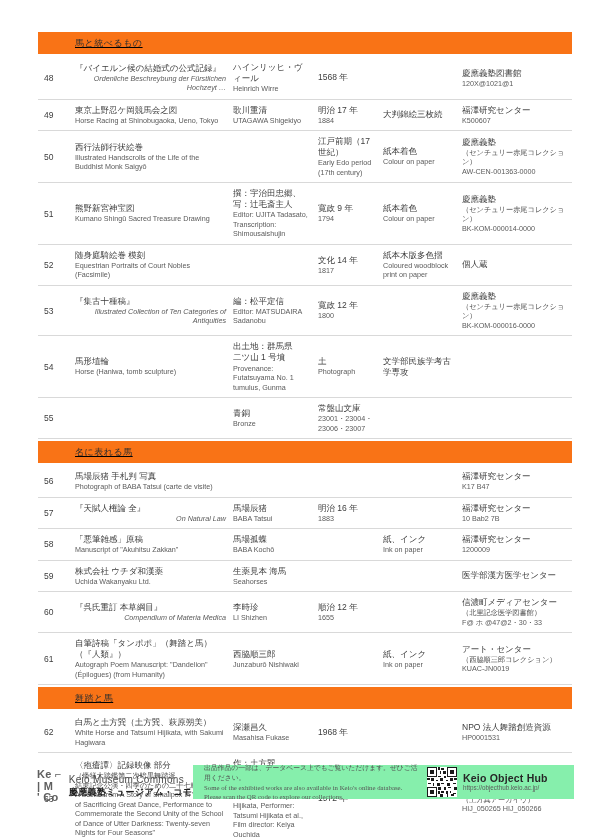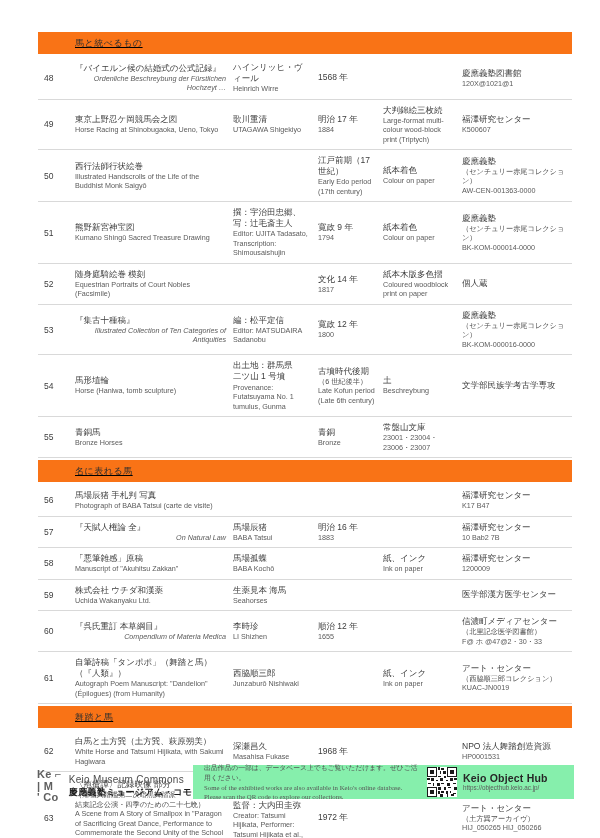--- a/index.html
+++ b/index.html
@@ -72,21 +72,20 @@
         <div class="c">
           <span class="t-ja">歌川重清</span>
           <span class="t-en">UTAGAWA Shigekiyo</span>
         </div>
         <div class="c">
           <span class="t-ja">明治 17 年</span>
           <span class="t-en">1884</span>
         </div>
         <div class="c">
           <span class="t-ja">大判錦絵三枚続</span>
-          <span class="t-en">Large-format multi-colour wood-block print (Triptych)</span>
         </div>
         <div class="c">
           <span class="t-ja">福澤研究センター</span>
           <span class="t-en">K500607</span>
         </div>
       </div>
       <div class="row">
         <div class="c no">50</div>
         <div class="c">
           <span class="t-ja">西行法師行状絵巻</span>
@@ -177,38 +176,29 @@
         <div class="c">
           <span class="t-ja">馬形埴輪</span>
           <span class="t-en">Horse (Haniwa, tomb sculpture)</span>
         </div>
         <div class="c">
           <span class="t-ja">出土地：群馬県</span>
           <span class="t-ja">二ツ山 1 号墳</span>
           <span class="t-en">Provenance: Futatsuyama No. 1 tumulus, Gunma</span>
         </div>
         <div class="c">
-          <span class="t-ja">古墳時代後期</span>
-          <span class="t-jas">（6 世紀後半）</span>
-          <span class="t-en">Late Kofun period (Late 6th century)</span>
-        </div>
-        <div class="c">
           <span class="t-ja">土</span>
-          <span class="t-en">Beschreybung</span>
+          <span class="t-en">Photograph</span>
         </div>
         <div class="c">
           <span class="t-ja">文学部民族学考古学専攻</span>
         </div>
       </div>
       <div class="row">
         <div class="c no">55</div>
-        <div class="c">
-          <span class="t-ja">青銅馬</span>
-          <span class="t-en">Bronze Horses</span>
-        </div>
         <div class="c"></div>
         <div class="c">
           <span class="t-ja">青銅</span>
           <span class="t-en">Bronze</span>
         </div>
         <div class="c">
           <span class="t-ja">常盤山文庫</span>
           <span class="t-en">23001・23004・23006・23007</span>
         </div>
       </div>

